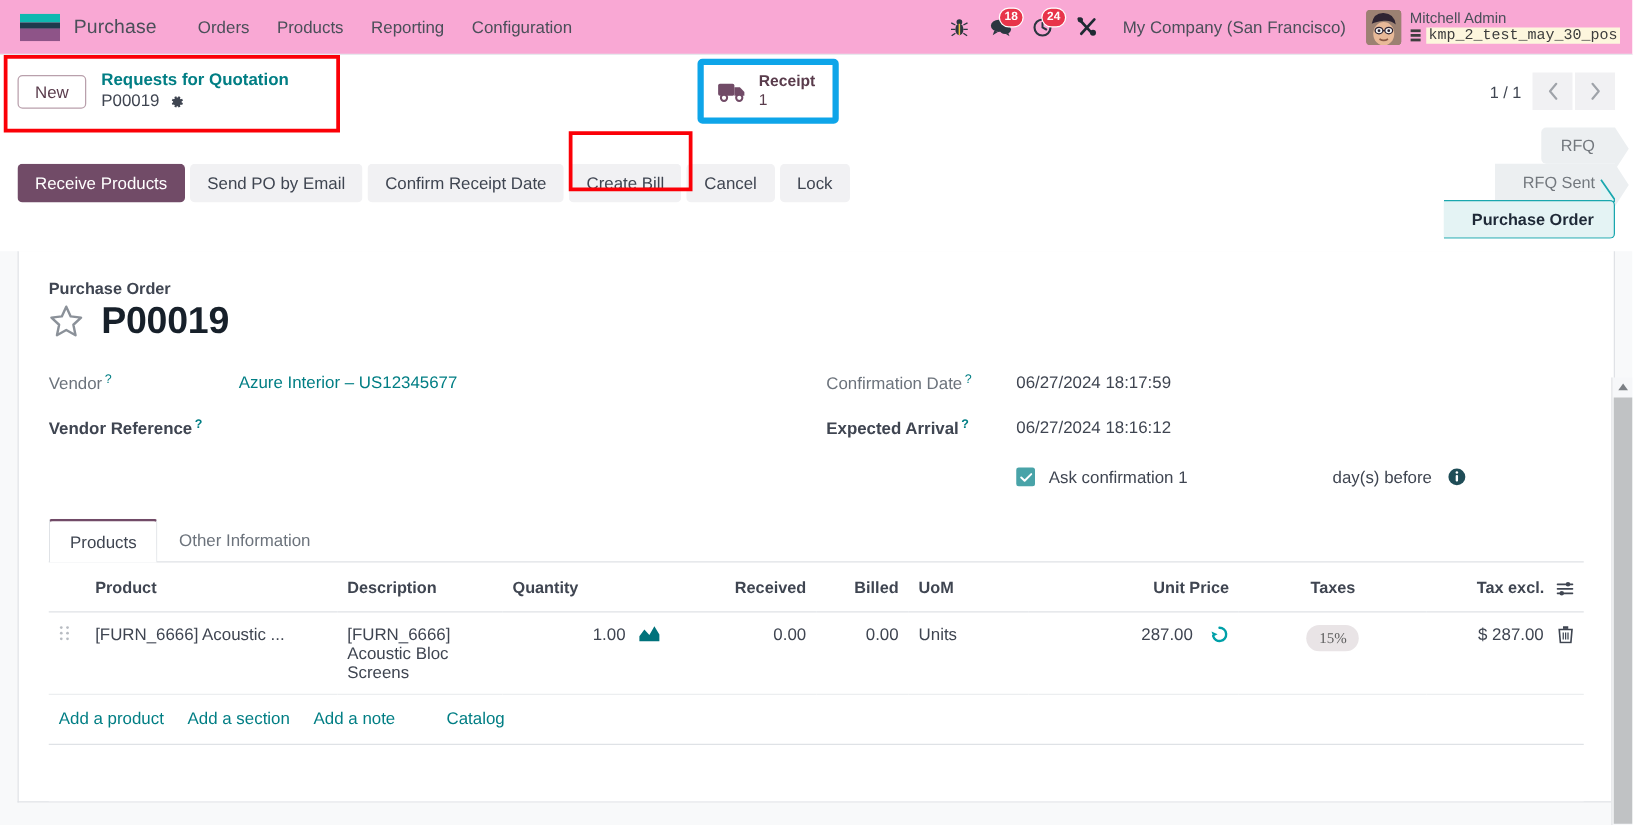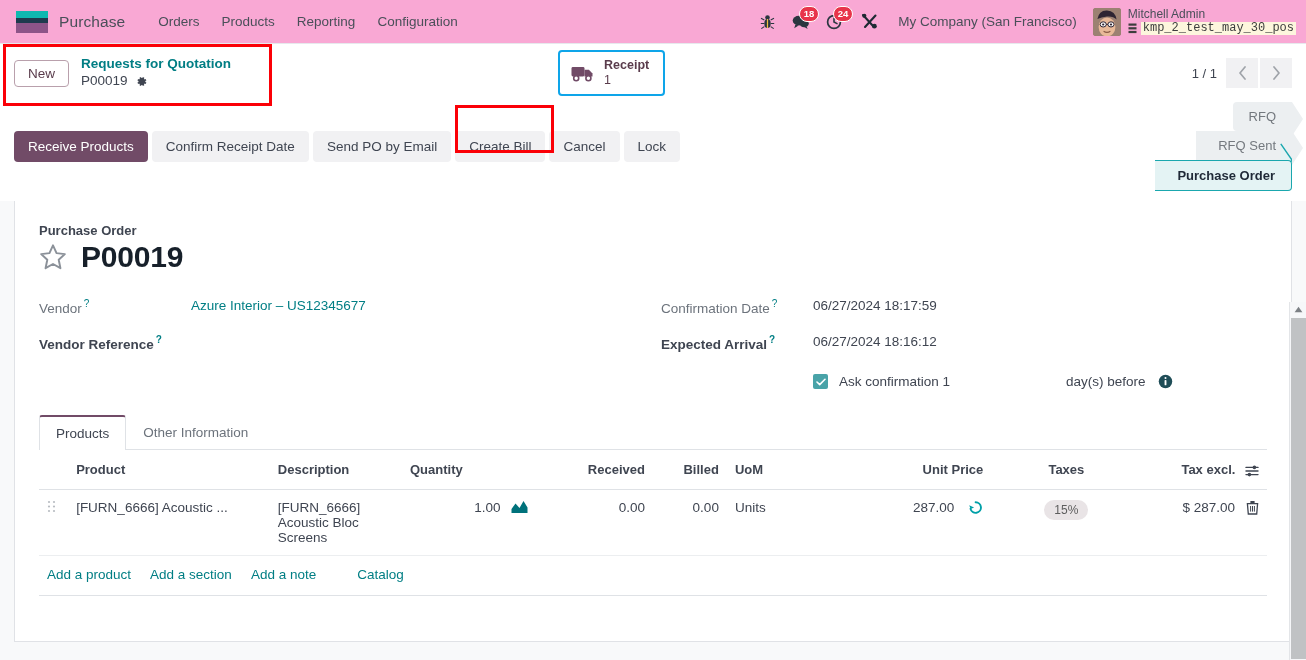--- a/index.html
+++ b/index.html
@@ -80,21 +80,21 @@
   .hl-box-breadcrumb {
     position: absolute; left: 3px; top: 44px; width: 269px; height: 62px;
     border: 3px solid #fb0007; pointer-events: none; z-index: 9;
   }
   .hl-box-createbill {
     position: absolute; left: 455px; top: 105px; width: 99px; height: 48px;
     border: 3px solid #fb0007; pointer-events: none; z-index: 9;
   }
 
   .smart-btn {
-    border: 2px solid #0ea5e9; border-radius: 4px; background: #fff;
+    border: 5px solid #0ea5e9; border-radius: 4px; background: #fff;
     display: flex; align-items: center; gap: 9px; padding: 6px 14px 6px 11px;
     cursor: pointer; margin-left: 327px;
   }
   .smart-btn-texts { display: flex; flex-direction: column; line-height: 1.2; }
   .smart-label { font-size: 12.5px; color: #5a3c4c; font-weight: bold; }
   .smart-value { font-size: 12.5px; color: #5a3c4c; }
 
   .pager { margin-left: auto; display: flex; align-items: center; gap: 9px; }
   .pager-count { font-size: 13px; color: #3f4551; }
   .pager-btns { display: flex; }
@@ -216,21 +216,21 @@
   .col-uom { width: 86px; }
   .col-price { width: 150px; }
   .col-taxes { width: 134px; }
   .col-taxexcl { width: 112px; }
   .handle-dots { display: block; cursor: grab; }
   .ellip { white-space: nowrap; overflow: hidden; text-overflow: ellipsis; }
   .qty-cell { display: flex; align-items: center; justify-content: flex-end; gap: 11px; }
   .price-cell { display: flex; align-items: center; justify-content: flex-end; gap: 14px; }
   .tax-badge {
     display: inline-block; background: #e9e4e6; color: #5d5d5d; font-size: 12px;
-    border-radius: 11px; padding: 3px 10px;
+    border-radius: 11px; padding: 3px 10px; font-family: Liberation Serif, serif;
   }
   .taxexcl-cell { display: flex; align-items: center; justify-content: flex-end; gap: 11px; }
   .optcol-icon { display: inline-block; vertical-align: middle; margin-left: 6px; cursor: pointer; }
 
   .add-links { padding: 11px 8px 13px 8px; display: flex; align-items: center; }
   .add-link { font-size: 13.5px; color: #017e84; cursor: pointer; margin-right: 19px; }
   .add-link.catalog { margin-left: 22px; }
 
   .bottom-band { border-top: 1px solid #dfe2e6; height: 46px; background: #fff; }
 
@@ -374,22 +374,22 @@
           <path d="M2 1 L7 7 L2 13" stroke="#9fa3a9" stroke-width="1.7" fill="none" stroke-linecap="round" stroke-linejoin="round"></path>
         </svg>
       </button>
     </span>
   </div>
 </div>
 
 <div class="cp-bottom">
   <div class="btn-group">
     <button class="act-btn primary">Receive Products</button>
+    <button class="act-btn">Send PO by Email</button>
     <button class="act-btn">Confirm Receipt Date</button>
-    <button class="act-btn">Send PO by Email</button>
     <button class="act-btn">Create Bill</button>
     <button class="act-btn">Cancel</button>
     <button class="act-btn">Lock</button>
   </div>
 
   <div class="statusbar">
     <div class="st-item">RFQ</div>
     <div class="st-item">RFQ Sent</div>
     <div class="st-arrow-active">
       <svg width="13" height="34" viewBox="0 0 13 34">

